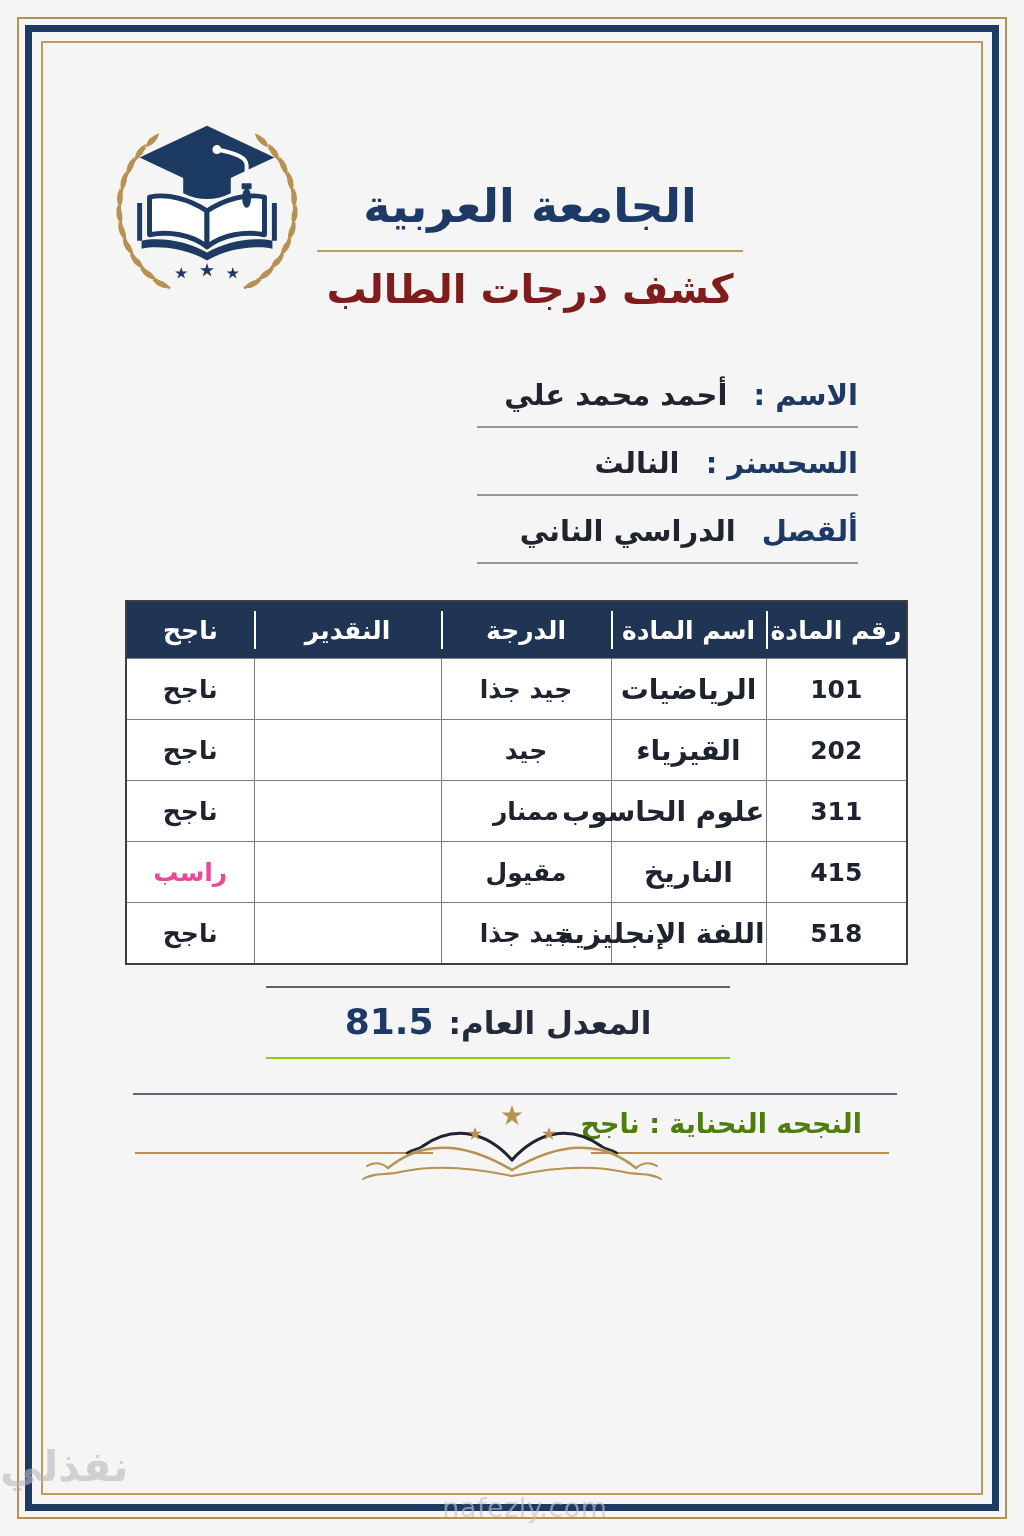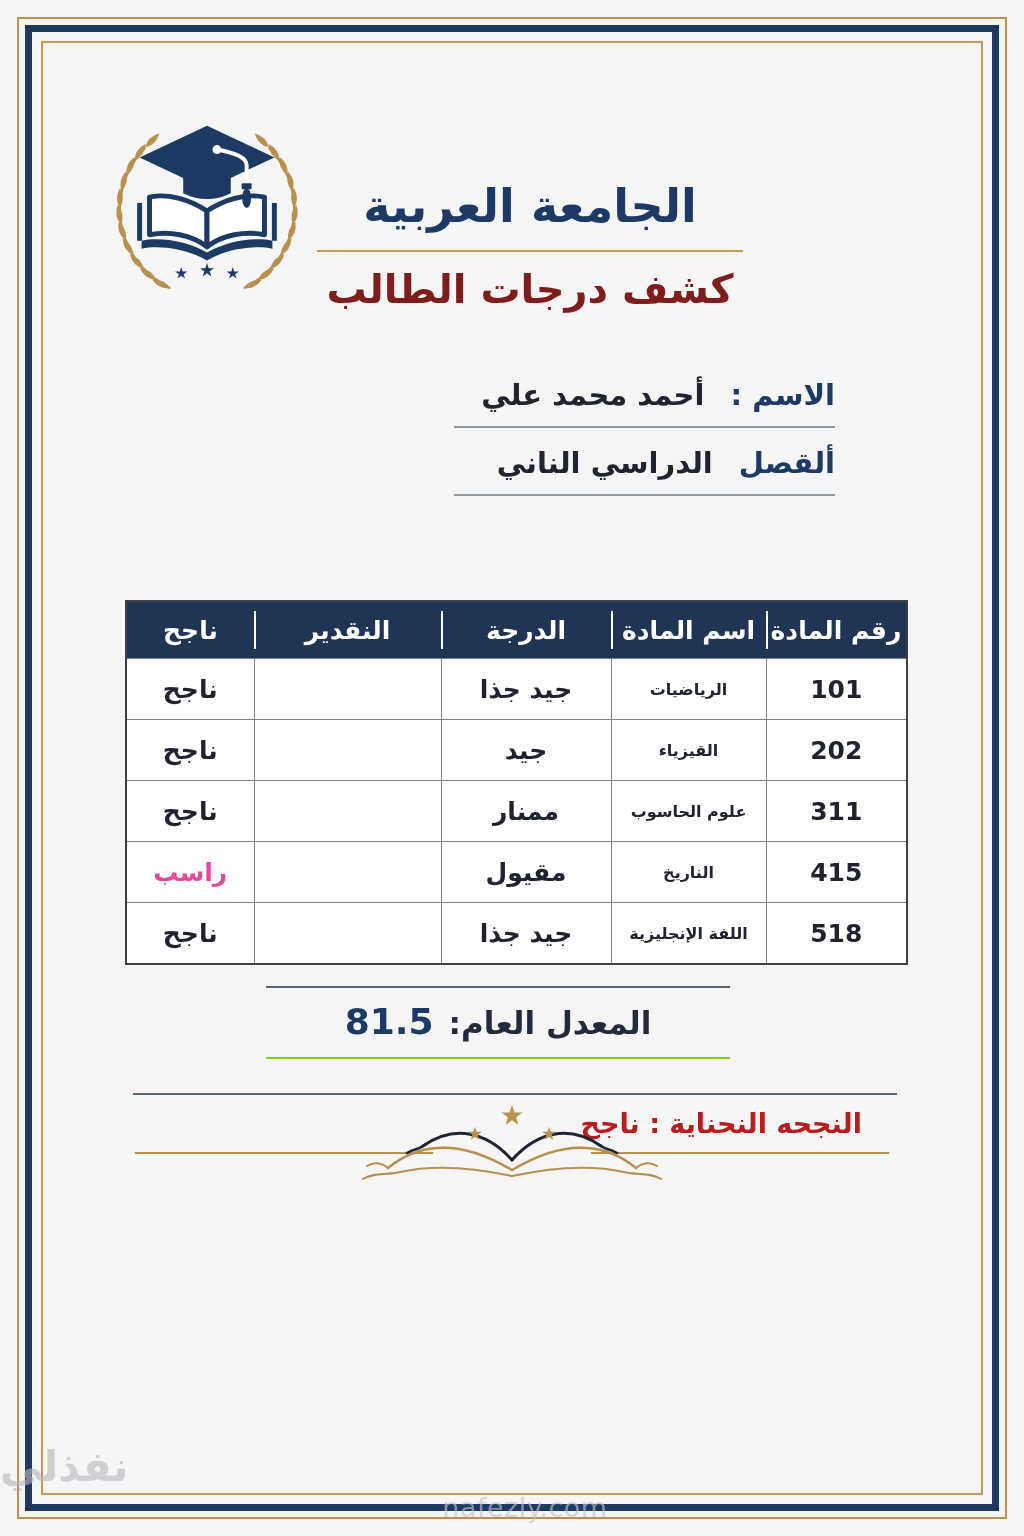--- a/index.html
+++ b/index.html
@@ -17,21 +17,21 @@
   .content{position:absolute;inset:0;z-index:2;}
 
   
   .logo{position:absolute;left:98px;top:112px;width:218px;height:192px;}
   .title-block{position:absolute;left:305px;top:166px;width:450px;text-align:center;}
   .university-name{margin:12px;font-size:46px;font-weight:bold;color:#1d3a66;line-height:1.25;}
   .title-divider{width:426px;height:2px;background:#c49a58;margin:14px auto 12px auto;}
   .document-title{margin:0;font-size:40px;font-weight:bold;color:#7f1d1d;line-height:1.25;}
 
   
-  .info{position:absolute;right:189px;top:376px;width:381px;direction:rtl;}
+  .info{position:absolute;right:166px;top:376px;width:381px;direction:rtl;}
   .info-row{
     border-bottom:2px solid #8e99a6;
     padding-bottom:11px;margin-bottom:16px;
     font-size:29px;font-weight:bold;line-height:1.35;
     white-space:nowrap;
   }
   .info-label{color:#1d3a66;}
   .info-value{color:#20242f;margin-right:16px;}
 
   
@@ -48,36 +48,36 @@
     position:relative;border:0;
   }
   .grades th:not(:last-child)::after{
     content:"";position:absolute;left:0;top:9px;bottom:9px;width:2px;background:#ffffff;
   }
   .grades td{
     background:#ffffff;border:1.5px solid #7c7f84;
     height:58px;text-align:center;vertical-align:middle;
     font-size:25px;font-weight:bold;color:#1f2330;white-space:nowrap;
   }
-  .grades td.cell-name{font-size:16px;}
+  .grades td.cell-name{font-size:28px;}
   .grades td.cell-status.fail{color:#ec4899;text-align:center;}
 
   
   .gpa{
     position:absolute;left:266px;top:986px;width:464px;
     border-top:2px solid #5a6472;border-bottom:2px solid #84cc16;
     padding:13px 0 15px 0;text-align:center;direction:rtl;white-space:nowrap;
   }
   .gpa-label{font-size:31px;font-weight:bold;color:#232a3c;}
   .gpa-colon{font-size:31px;font-weight:bold;color:#232a3c;}
   .gpa-value{font-size:36px;font-weight:bold;color:#1d3a66;margin-right:10px;}
 
   
   .footer-line{position:absolute;left:133px;top:1093px;width:764px;height:2px;background:#5c6573;}
-  .footer-result{position:absolute;right:162px;top:1108px;font-size:27px;font-weight:bold;color:#b91c1c;direction:rtl;white-space:nowrap;}
+  .footer-result{position:absolute;right:162px;top:1108px;font-size:27px;font-weight:bold;color:#4d7c0f;direction:rtl;white-space:nowrap;}
   .footer-rating{position:absolute;left:178px;top:1112px;font-size:27px;font-weight:bold;color:#1d3a66;direction:rtl;white-space:nowrap;}
   .ornament{position:absolute;left:135px;top:1096px;width:754px;height:104px;}
 
   
   .watermark-ar{
     position:absolute;left:0;top:1442px;width:100%;text-align:left;z-index:5;
     font-size:42px;font-weight:bold;color:#b9b9be;opacity:.6;
   }
   .watermark-en{
     position:absolute;left:13px;top:1492px;width:100%;text-align:center;z-index:5;
@@ -158,20 +158,24 @@
   <div class="title-block">
     <h1 class="university-name">الجامعة العربية</h1>
     <div class="title-divider"></div>
     <h2 class="document-title">كشف درجات الطالب</h2>
   </div>
 
   <div class="info">
     <div class="info-row">
       <span class="info-label">الاسم :</span>
       <span class="info-value">أحمد محمد علي</span>
+    </div>
+    <div class="info-row">
+      <span class="info-label">السحسنر :</span>
+      <span class="info-value">النالث</span>
     </div>
     <div class="info-row">
       <span class="info-label">ألقصل</span>
       <span class="info-value">الدراسي الناني</span>
     </div>
   </div>
 
   <table class="grades">
     <colgroup>
       <col class="c-number">

